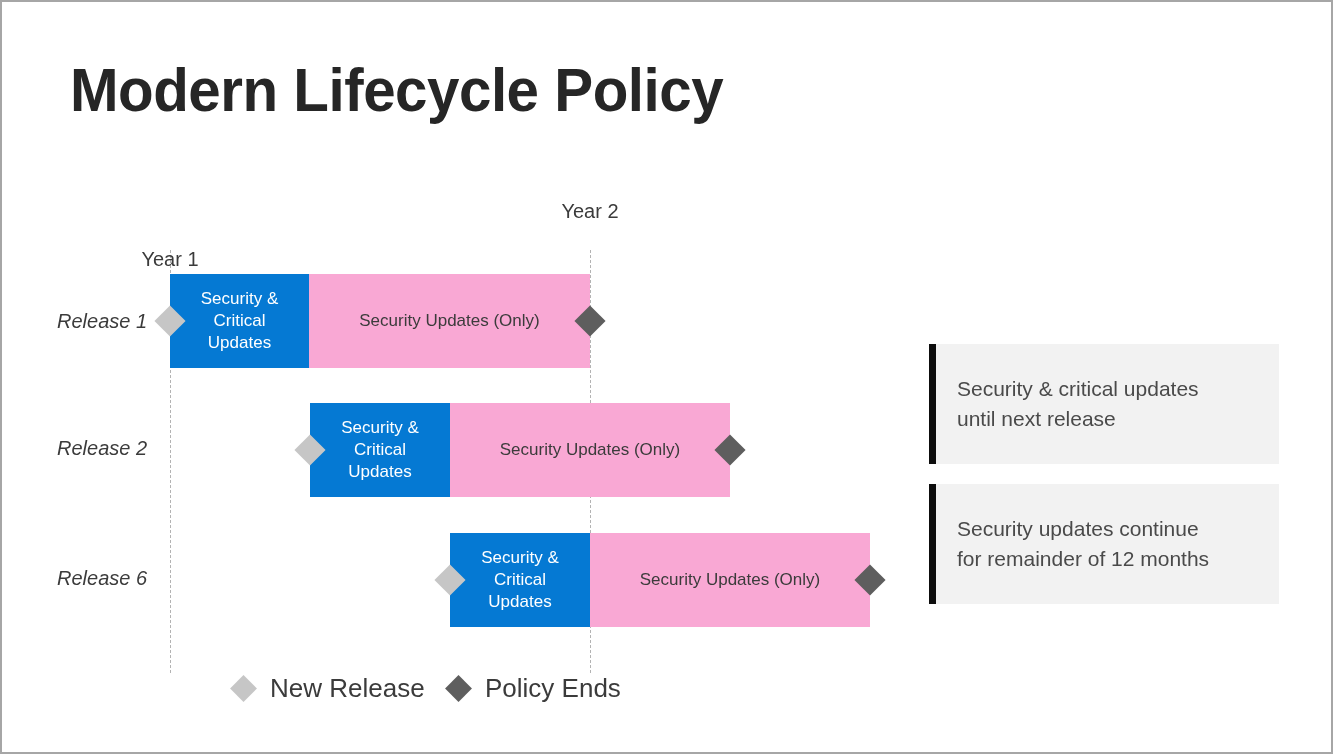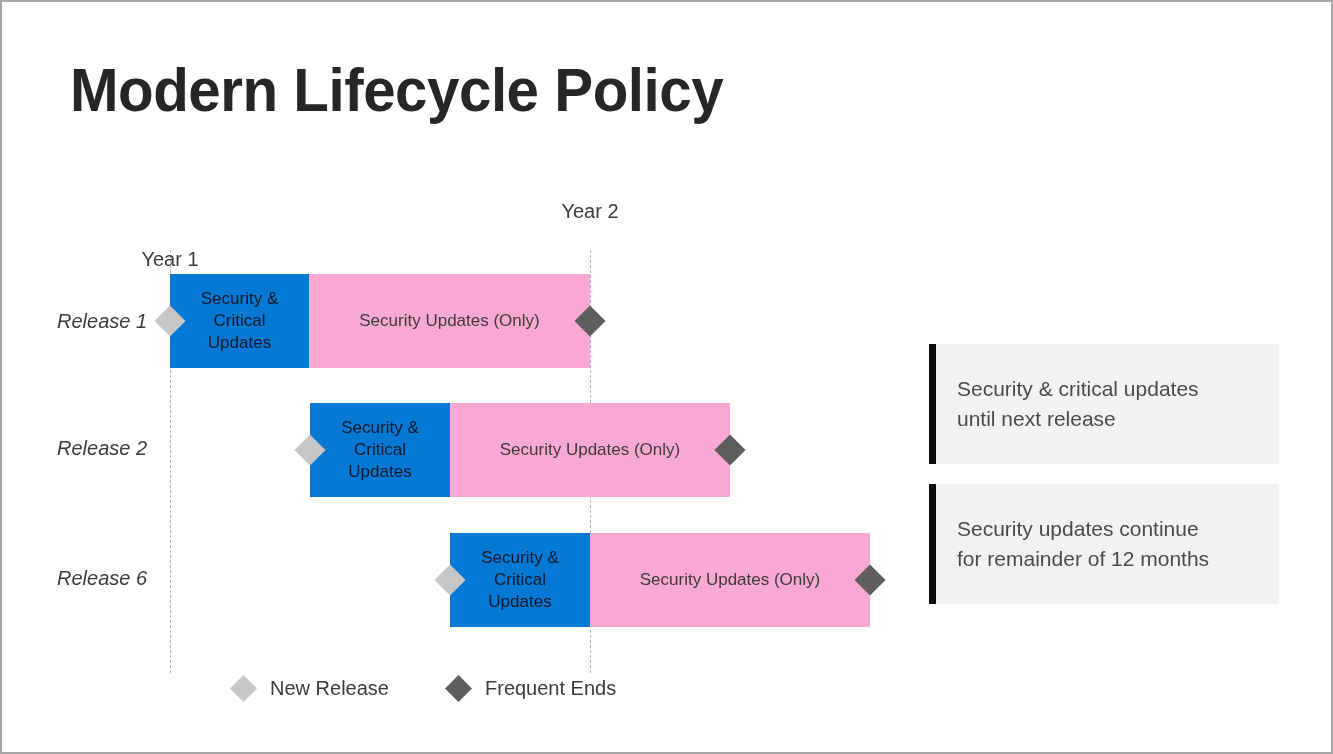--- a/index.html
+++ b/index.html
@@ -81,21 +81,21 @@
   }
   .seg {
     display: flex;
     align-items: center;
     justify-content: center;
     text-align: center;
     box-sizing: border-box;
   }
   .seg-critical {
     background: #0579d3;
-    color: #0f172a;
+    color: #ffffff;
     font-size: 17px;
     line-height: 1.28;
     padding: 0 6px;
   }
   .seg-security {
     background: #f9a8d4;
     color: #3b3b3b;
     font-size: 17px;
     line-height: 1.28;
     padding: 0 8px;
@@ -129,21 +129,21 @@
   .legend-swatch {
     width: 19px;
     height: 19px;
     transform: rotate(45deg);
     margin-right: 17px;
     flex: none;
   }
   .legend-swatch.new  { background: #c6c6c6; }
   .legend-swatch.ends { background: #5e5e5e; }
   .legend-text {
-    font-size: 20px;
+    font-size: 26px;
     color: #3b3b3b;
   }
 
   
   .callout {
     position: absolute;
     left: 927px;
     width: 350px;
     box-sizing: border-box;
     background: #f2f2f2;
@@ -211,21 +211,21 @@
     <div class="diamond diamond-new" style="left:448px; top:578px;"></div>
     <div class="diamond diamond-end" style="left:868px; top:578px;"></div>
 
     <div id="legend">
       <div class="legend-item" style="left:0px;">
         <span class="legend-swatch new"></span>
         <span class="legend-text">New Release</span>
       </div>
       <div class="legend-item" style="left:215px;">
         <span class="legend-swatch ends"></span>
-        <span class="legend-text">Frequent Ends</span>
+        <span class="legend-text">Policy Ends</span>
       </div>
     </div>
 
   </div>
 
 
   <div class="callout" style="top:342px; height:120px;">
     <div class="callout-text" style="white-space: pre-line;">Security &amp; critical updates
 until next release</div>
   </div>

